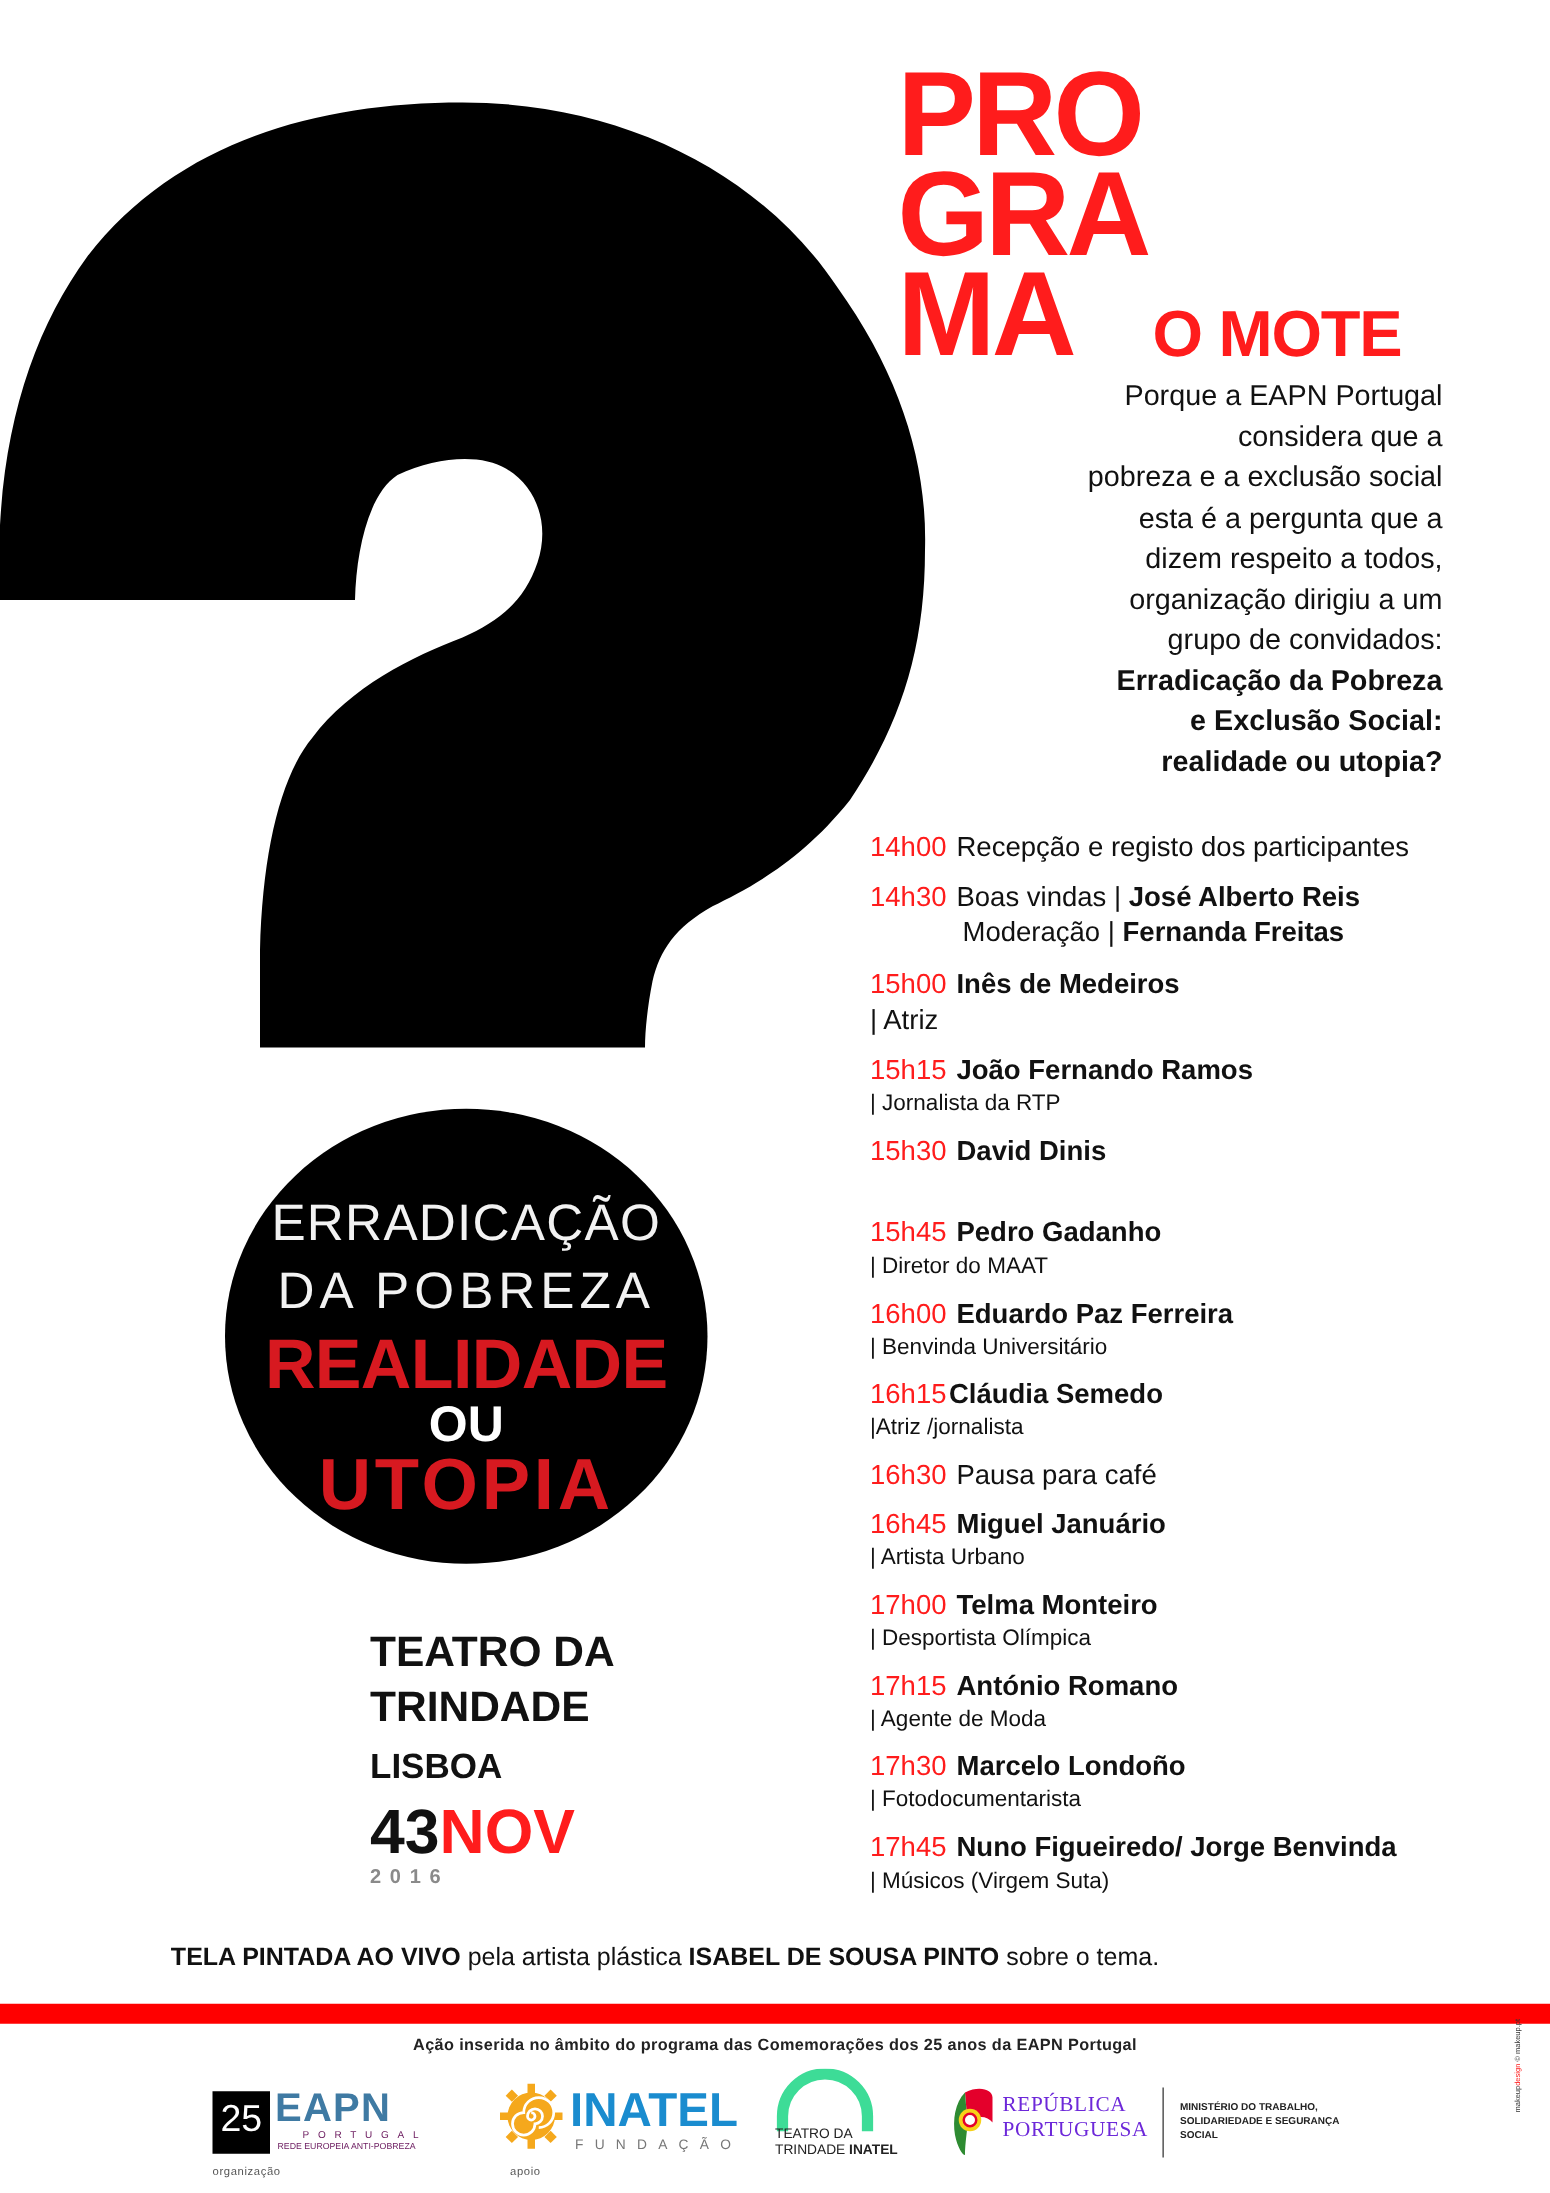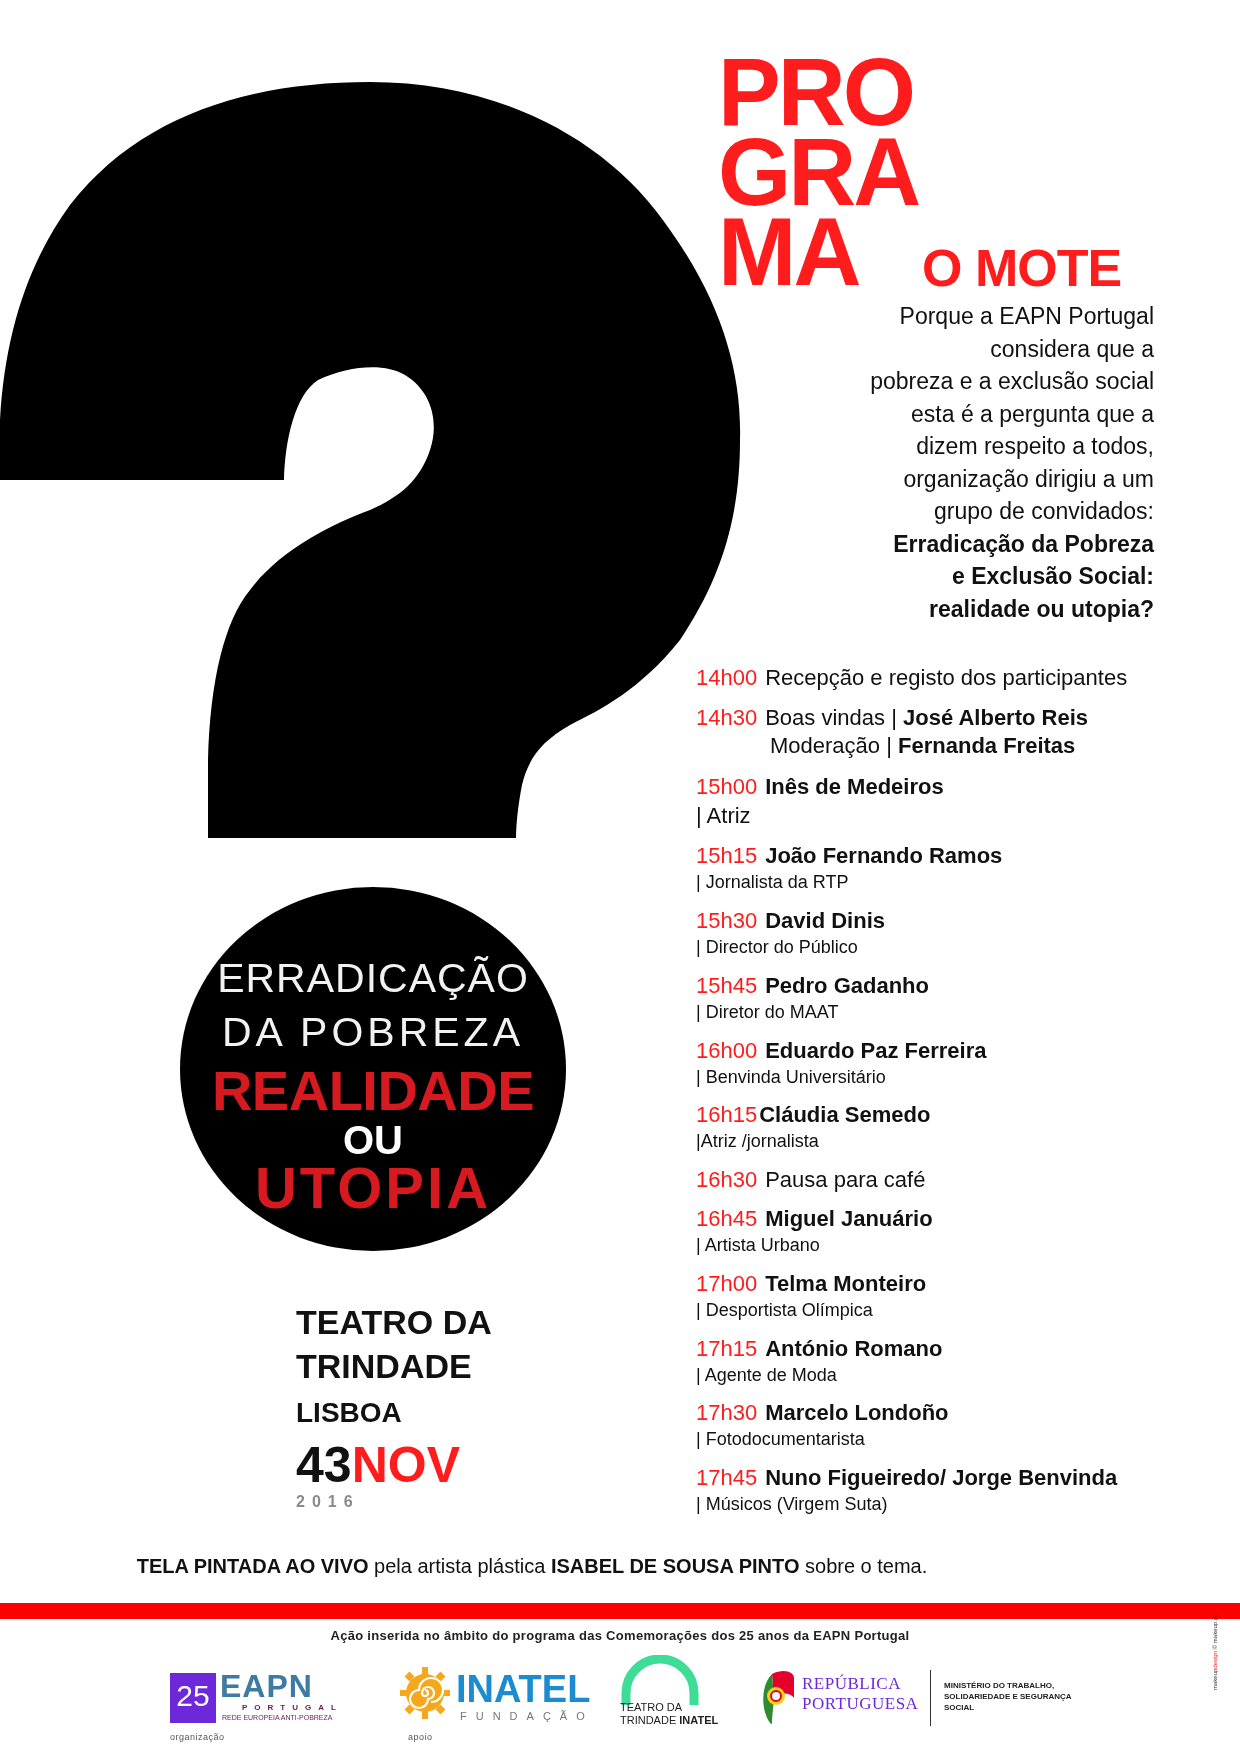--- a/index.html
+++ b/index.html
@@ -40,23 +40,23 @@
   #venue-year { font-size: 16px; font-weight: bold; letter-spacing: 7px; color: #8a8a8a; line-height: 20px; margin-top: 2px; }
 
   #tela { left: 0; top: 1552px; width: 1064px; text-align: center; font-size: 20px; line-height: 28px; color: #111; }
   #tela b { font-weight: bold; }
 
   #red-band { left: 0; top: 1603px; width: 1240px; height: 16px; background: #ff0000; }
   #acao { left: 0; top: 1626px; width: 1240px; text-align: center; font-size: 13px; font-weight: bold; color: #222; line-height: 20px; letter-spacing: 0.3px; }
 
   .logo { position: absolute; }
   #logo-eapn { left: 170px; top: 1673px; width: 148px; height: 50px; }
-  #logo-eapn .sq { position: absolute; left: 0; top: 0; width: 46px; height: 50px; background: #6d28d9; color: #fff; font-size: 30px; line-height: 46px; text-align: center; }
+  #logo-eapn .sq { position: absolute; left: 0; top: 0; width: 46px; height: 50px; background: #000000; color: #fff; font-size: 30px; line-height: 46px; text-align: center; }
   #logo-eapn .nm { position: absolute; left: 50px; top: -4px; font-size: 32px; font-weight: bold; color: #3f7aa3; letter-spacing: 1px; line-height: 34px; }
-  #logo-eapn .pt { position: absolute; left: 52px; top: 30px; font-size: 8px; font-weight: bold; color: #6b1a5e; letter-spacing: 7px; line-height: 10px; padding-left: 20px; }
+  #logo-eapn .pt { position: absolute; left: 52px; top: 30px; font-size: 8px; font-weight: normal; color: #6b1a5e; letter-spacing: 7px; line-height: 10px; padding-left: 20px; }
   #logo-eapn .rd { position: absolute; left: 52px; top: 40px; font-size: 7px; color: #6b1a5e; line-height: 10px; white-space: nowrap; }
   .logo-cap { position: absolute; font-size: 9px; color: #555; letter-spacing: 0.5px; }
 
   #logo-inatel { left: 398px; top: 1665px; width: 180px; height: 60px; }
   #logo-inatel .nm { position: absolute; left: 58px; top: 4px; font-size: 38px; font-weight: bold; color: #1a8ccf; line-height: 40px; }
   #logo-inatel .fd { position: absolute; left: 62px; top: 44px; font-size: 11px; color: #777; letter-spacing: 9px; line-height: 14px; }
 
   #logo-teatro { left: 618px; top: 1655px; width: 110px; height: 80px; }
   #logo-teatro .tx { position: absolute; left: 2px; top: 46px; font-size: 11px; line-height: 13px; color: #222; white-space: nowrap; }
   #logo-teatro .tx b { font-weight: bold; }
@@ -126,21 +126,20 @@
   <div class="sched-item" style="top:109px">
     <div class="sched-main"><span class="sched-time">15h00</span><span class="sched-name">Inês de Medeiros</span></div>
     <div class="sched-role big">| Atriz</div>
   </div>
   <div class="sched-item" style="top:178px">
     <div class="sched-main"><span class="sched-time">15h15</span><span class="sched-name">João Fernando Ramos</span></div>
     <div class="sched-role">| Jornalista da RTP</div>
   </div>
   <div class="sched-item" style="top:243px">
     <div class="sched-main"><span class="sched-time">15h30</span><span class="sched-name">David Dinis</span></div>
-    <div class="sched-role">| Director do Público</div>
   </div>
   <div class="sched-item" style="top:308px">
     <div class="sched-main"><span class="sched-time">15h45</span><span class="sched-name">Pedro Gadanho</span></div>
     <div class="sched-role">| Diretor do MAAT</div>
   </div>
   <div class="sched-item" style="top:373px">
     <div class="sched-main"><span class="sched-time">16h00</span><span class="sched-name">Eduardo Paz Ferreira</span></div>
     <div class="sched-role">| Benvinda Universitário</div>
   </div>
   <div class="sched-item" style="top:437px">

